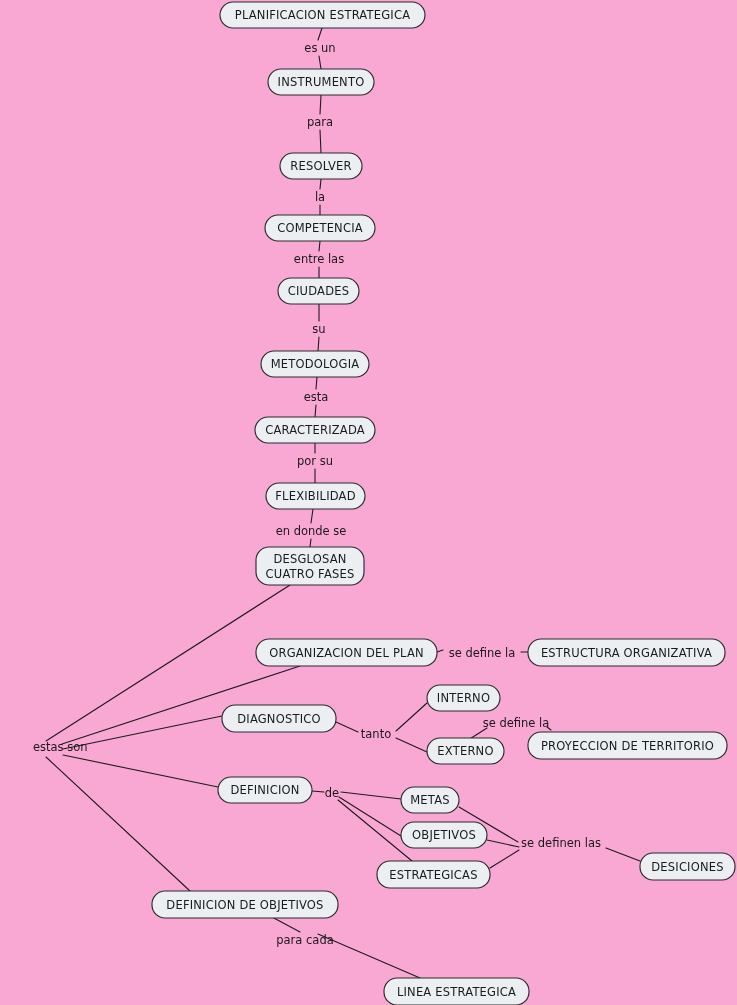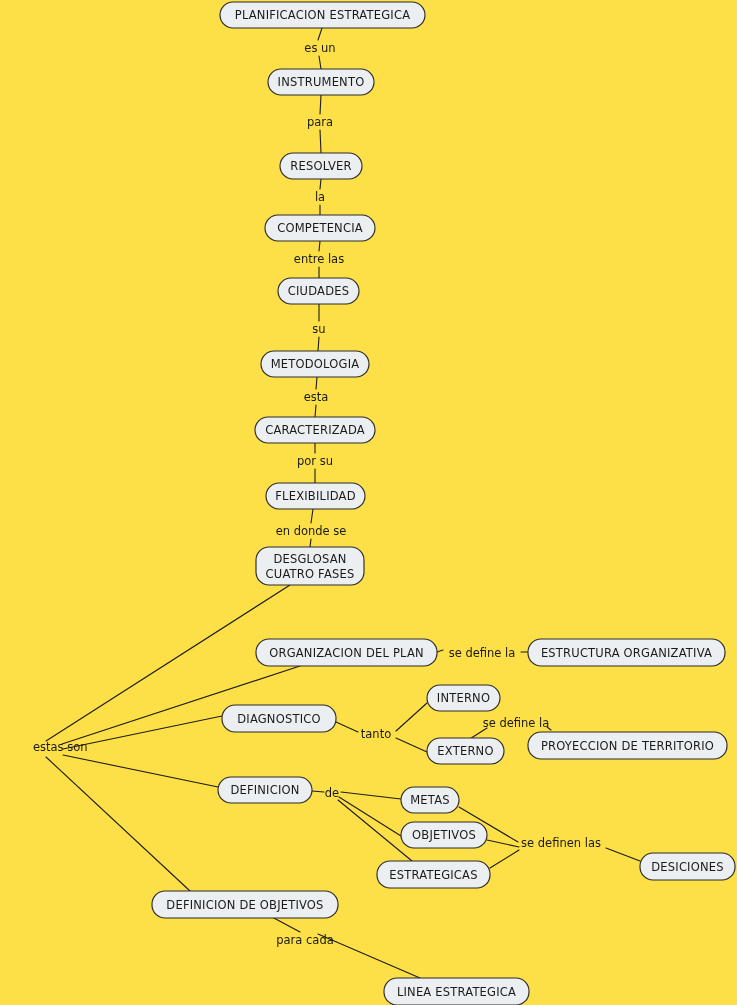--- a/index.html
+++ b/index.html
@@ -11,21 +11,21 @@
   body {
     width: 737px;
     height: 1005px;
     overflow: hidden;
     font-family: "DejaVu Sans", sans-serif;
   }
   #map-root {
     position: relative;
     width: 737px;
     height: 1005px;
-    background: #fde047;
+    background: #f9a8d4;
   }
   svg#concept-map {
     position: absolute;
     left: 0;
     top: 0;
     width: 737px;
     height: 1005px;
     display: block;
   }
   .edge-line {

